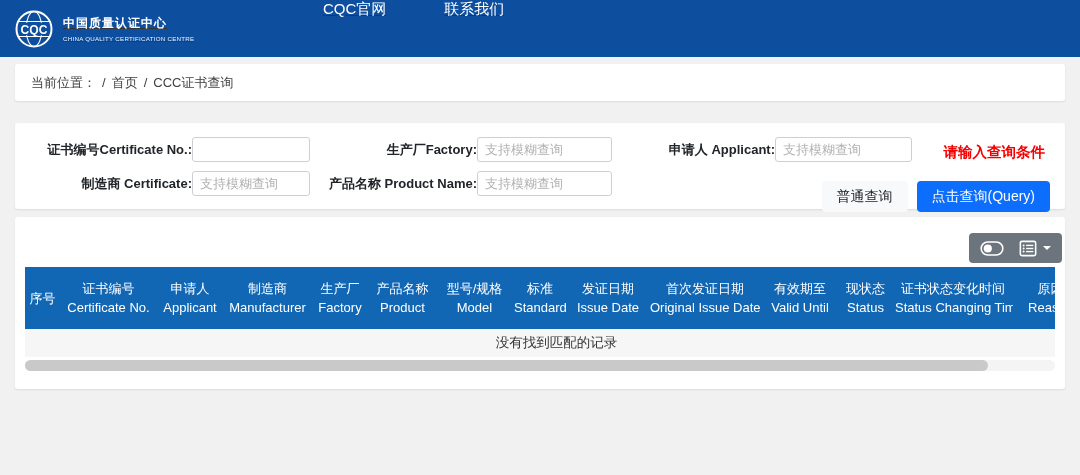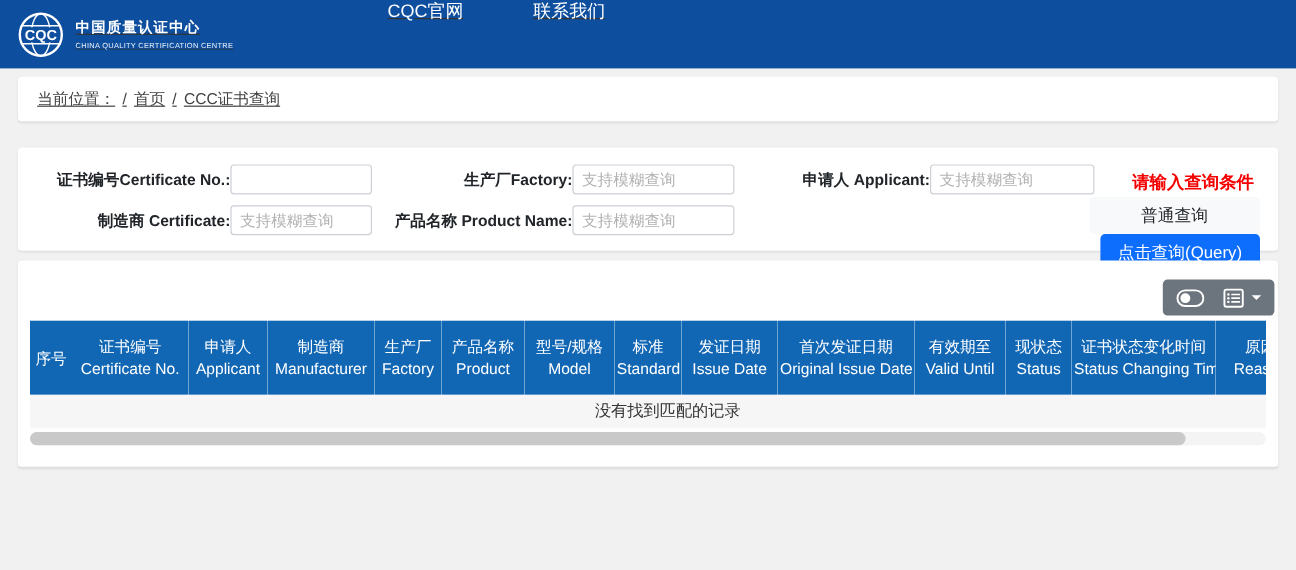--- a/index.html
+++ b/index.html
@@ -41,21 +41,21 @@
   }
 
   
   .breadcrumb-card {
     margin-top:7px;
     height:37px;
     display:flex; align-items:center;
     padding-left:16px;
     font-size:13px; color:#414141;
   }
-  .breadcrumb-card span { margin-right:6px;text-decoration:underline; }
+  .breadcrumb-card span { margin-right:6px; }
 
   
   .form-card { margin-top:22px; height:86px; position:relative; }
   .form-row { position:absolute; left:0; display:flex; align-items:center; height:25px; }
   .row1 { top:14px; }
   .row2 { top:48px; }
   .f-label { font-size:13px; color:#212529; text-align:right; white-space:nowrap;font-weight:bold; }
   .lbl1 { width:177px; }
   .lbl2 { width:167px; }
   .lbl3 { width:163px; }
@@ -65,21 +65,21 @@
     font-family:"Liberation Sans", sans-serif;
   }
   .f-input::placeholder { color:#b2b2b2; }
   .in1 { width:118px; }
   .in2 { width:135px; }
   .in3 { width:137px; }
   .form-hint {
     position:absolute; top:20px; right:20px;
     color:#f50000; font-weight:bold; font-size:14.5px;
   }
-  .form-btns { position:absolute; top:41px; right:15px; display:flex;flex-direction:column; }
+  .form-btns { position:absolute; top:58px; right:15px; display:flex; }
   .btn {
     height:31px; border:none; border-radius:4px; font-size:14px;
     padding:0 15px; cursor:pointer; white-space:nowrap;
     font-family:"Liberation Sans", sans-serif;
   }
   .btn-light { background:#f8f9fa; color:#212529; }
   .btn-primary { background:#0d6efd; color:#fff; margin-left:9px; }
 
   
   .table-card { margin-top:8px; height:172px; position:relative; }

